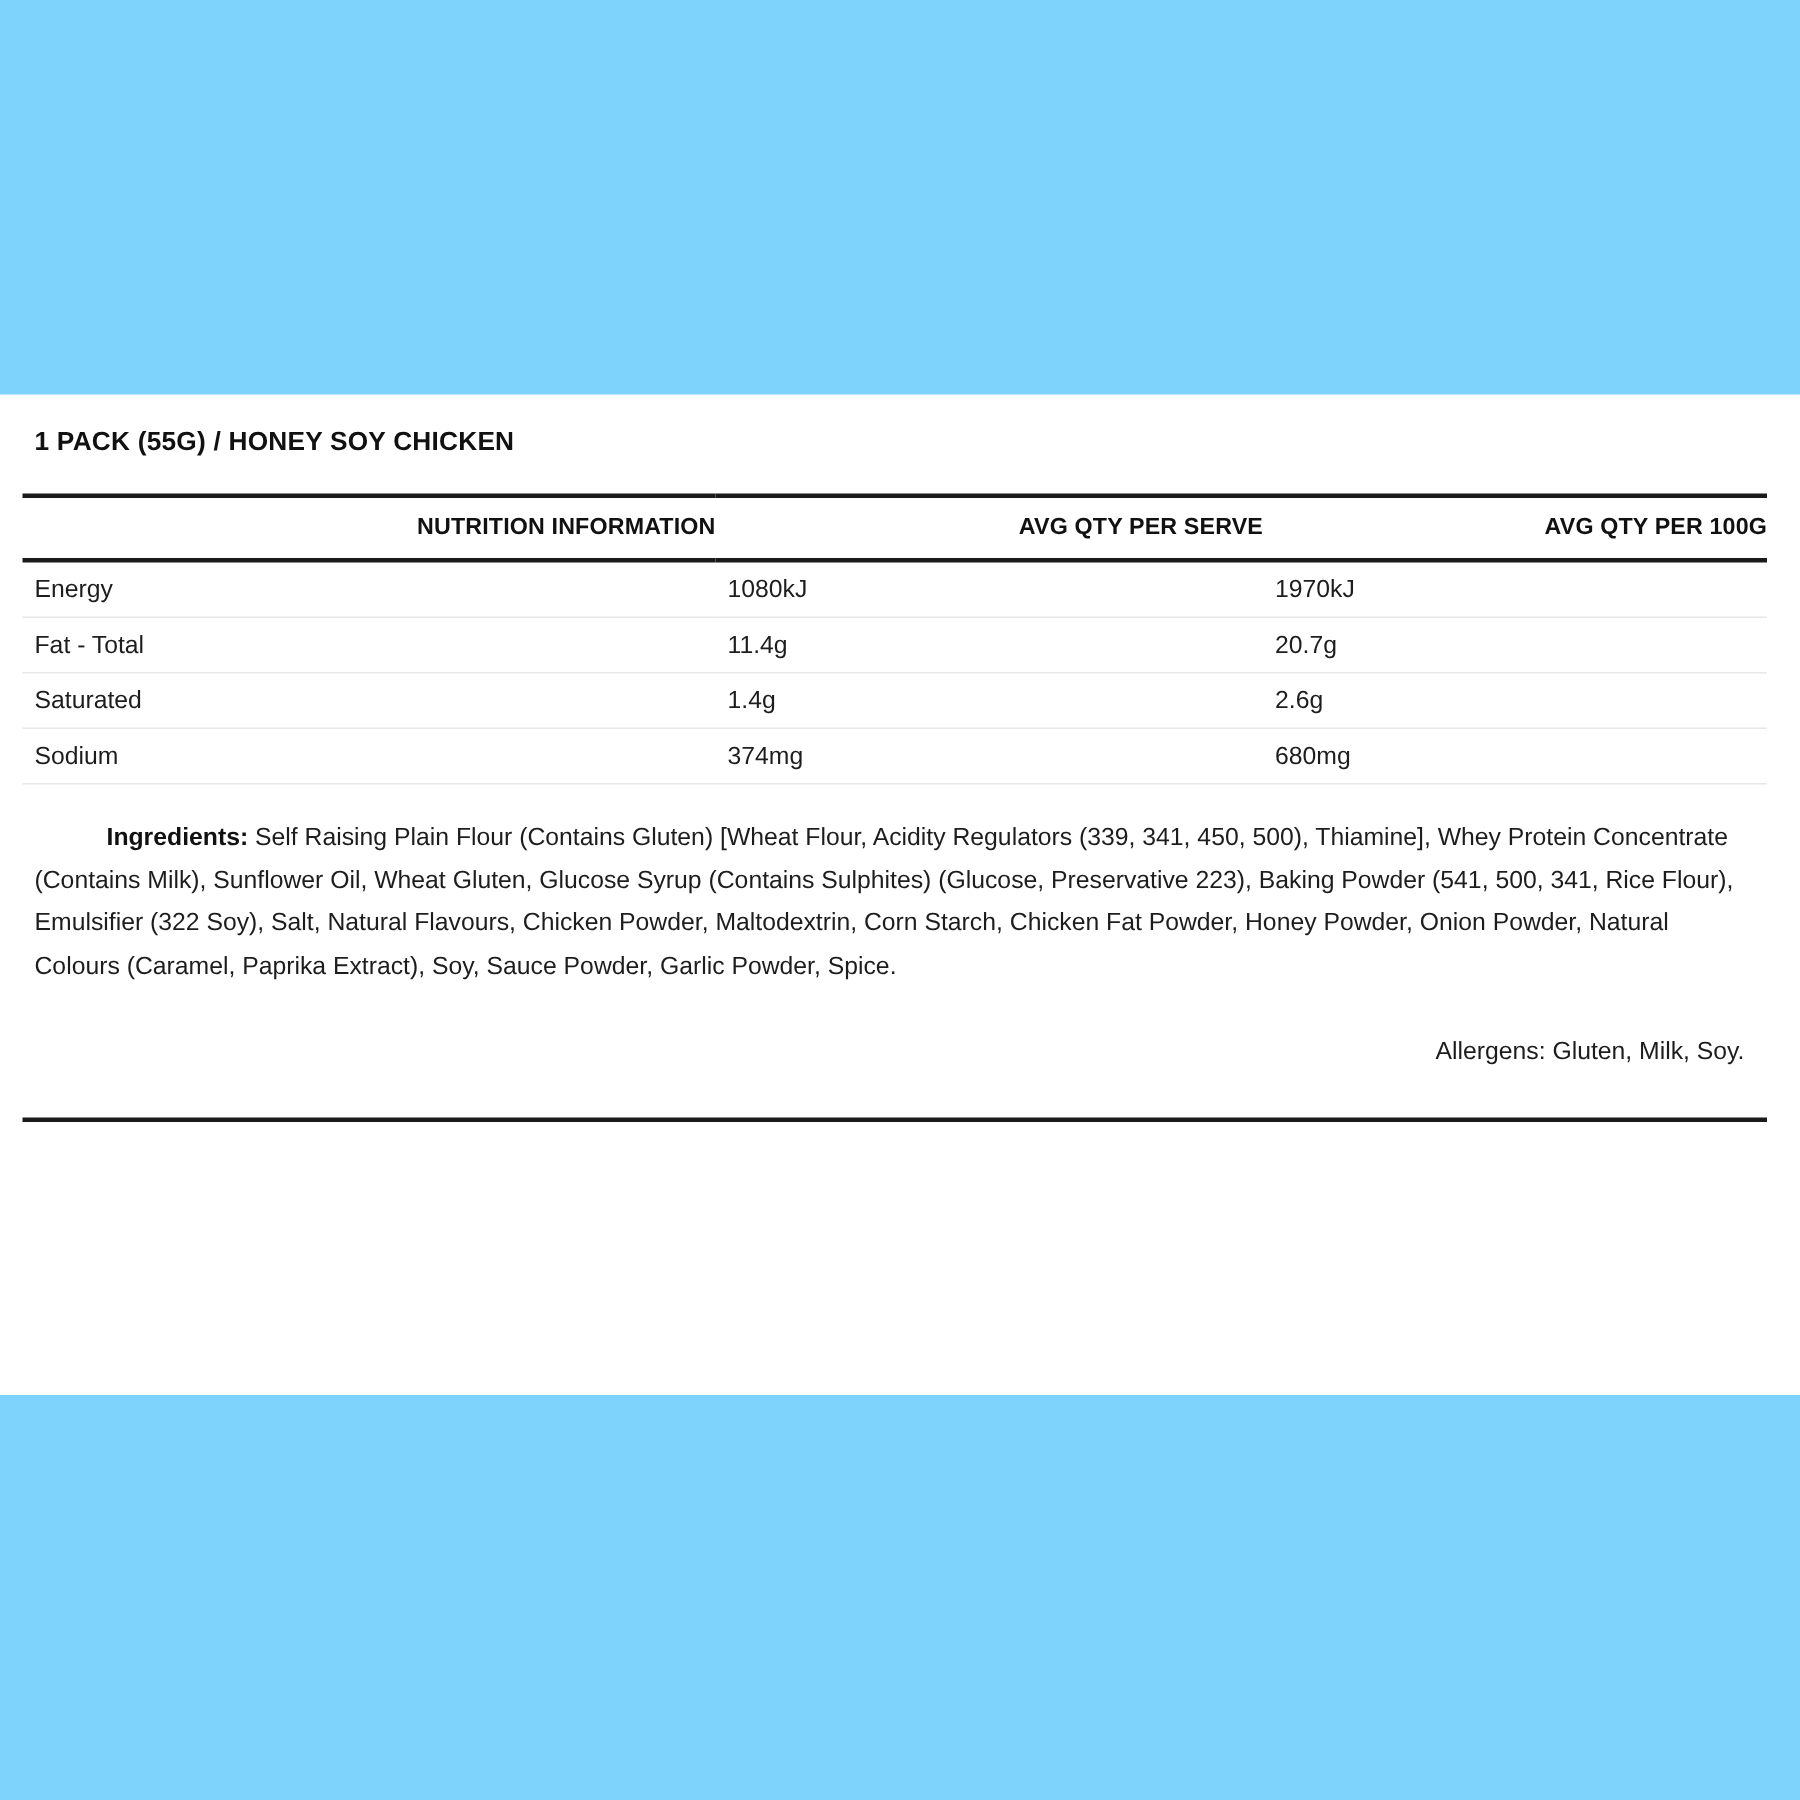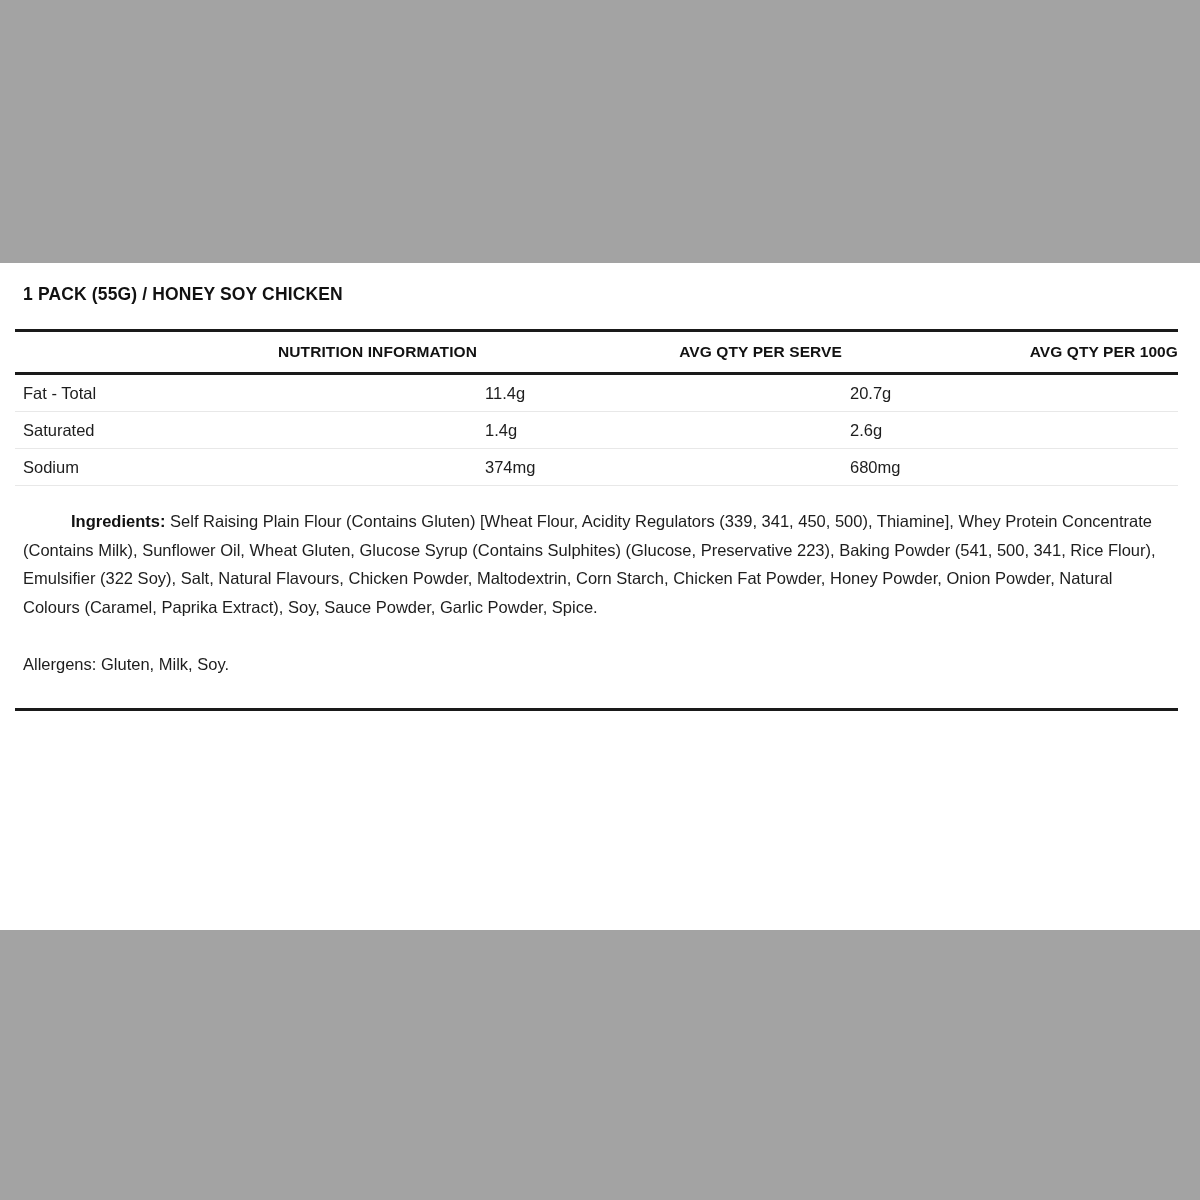--- a/index.html
+++ b/index.html
@@ -14,21 +14,21 @@
     background: #000000;
     font-family: "Liberation Sans", sans-serif;
     overflow: hidden;
   }
 
   
   .letterbox {
     position: relative;
     width: 1200px;
     height: 1200px;
-    background: #a3a3a3;
+    background: #7dd3fc;
     text-decoration: underline;
   }
 
   .content-panel {
     position: absolute;
     left: 0;
     top: 263px;
     width: 1200px;
     height: 667px;
     background: #ffffff;
@@ -104,20 +104,21 @@
   .info-block p {
     margin: 0;
   }
   .ingredients-label {
     font-weight: bold;
     color: #111111;
     margin-left: 48px;
   }
   .allergens-line {
     margin-top: 28px !important;
+    text-align: right;
   }
   .may-contain-line {
     margin-top: 28px !important;
   }
 
   .closing-rule {
     margin-top: 29px;
     margin-left: -8px;
     width: 1163px;
     height: 3px;
@@ -142,20 +143,25 @@
         </colgroup>
         <thead>
           <tr>
             <th>NUTRITION INFORMATION</th>
             <th>AVG QTY PER SERVE</th>
             <th>AVG QTY PER 100G</th>
           </tr>
         </thead>
         <tbody>
           <tr>
+            <td>Energy</td>
+            <td>1080kJ</td>
+            <td>1970kJ</td>
+          </tr>
+          <tr>
             <td>Fat - Total</td>
             <td>11.4g</td>
             <td>20.7g</td>
           </tr>
           <tr>
             <td>Saturated</td>
             <td>1.4g</td>
             <td>2.6g</td>
           </tr>
           <tr>

